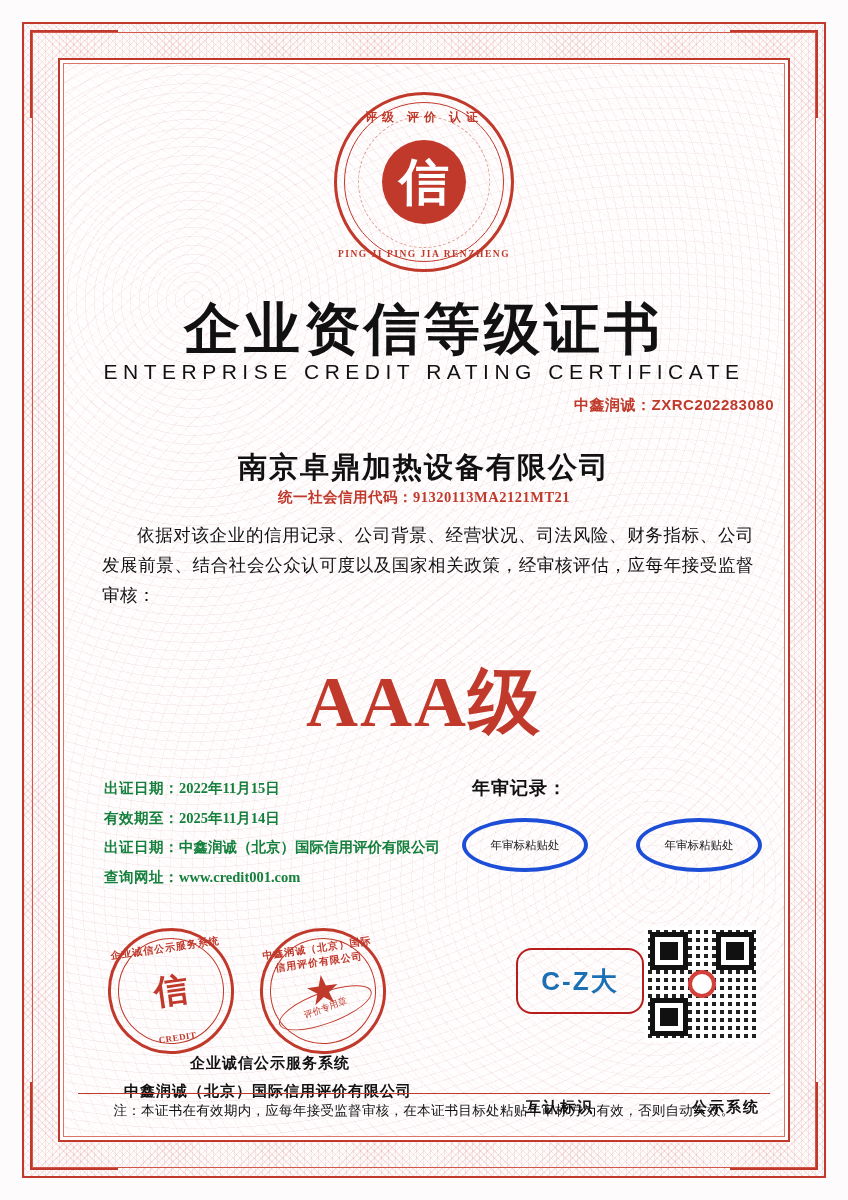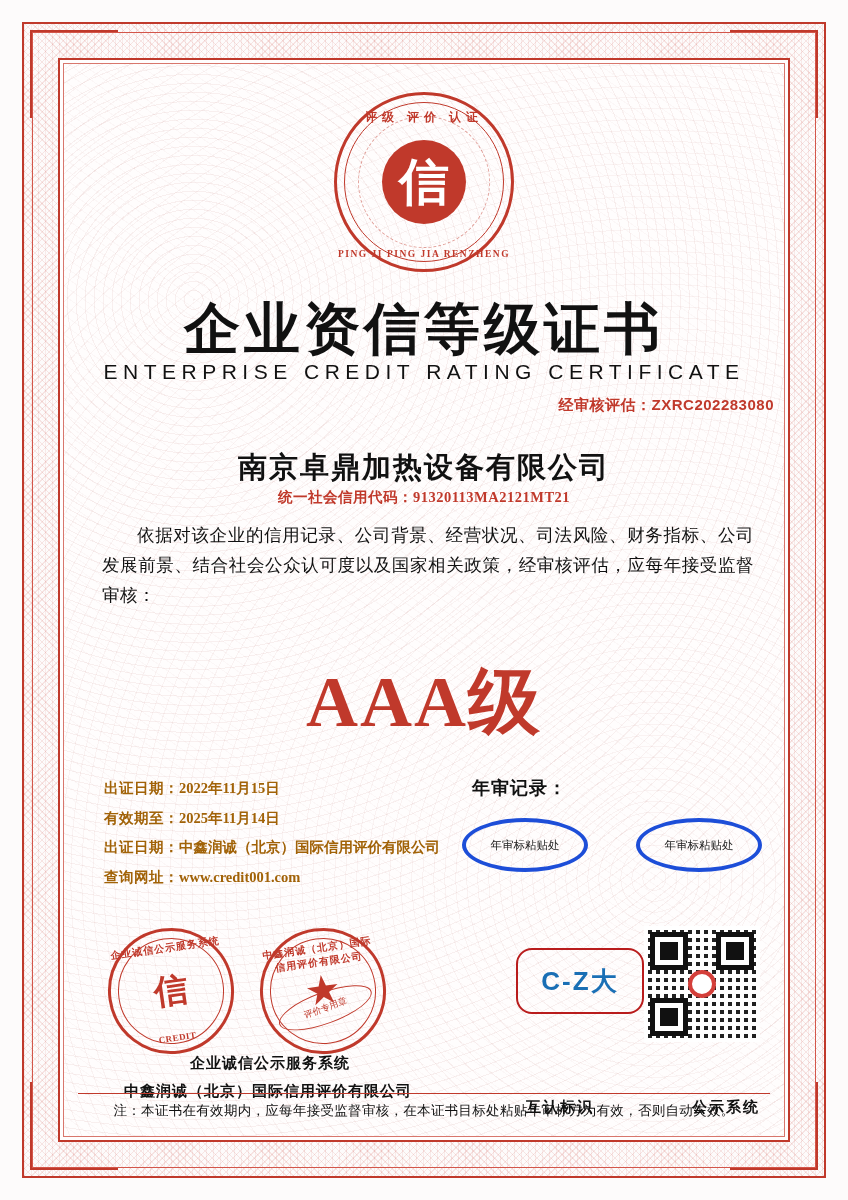--- a/index.html
+++ b/index.html
@@ -118,21 +118,21 @@
     text-indent:2em;letter-spacing:.4px;
   }
 
   .grade{
     position:absolute;left:0;right:0;top:590px;text-align:center;
     color:#c0392b;font-weight:bold;font-size:72px;letter-spacing:2px;
     font-family:"Liberation Serif", serif;
   }
 
   
-  .details{position:absolute;left:40px;top:710px;font-size:14.5px;color:#a16207;line-height:2.05;}
+  .details{position:absolute;left:40px;top:710px;font-size:14.5px;color:#15803d;line-height:2.05;}
   .details .row{white-space:nowrap;}
   .details .lbl{font-weight:bold;letter-spacing:.5px;}
   .details .val{font-weight:bold;}
   .details .val.url{font-family:"Liberation Serif", serif;}
 
   .annual{position:absolute;left:408px;top:712px;}
   .annual-title{font-size:18px;font-weight:bold;color:#111;letter-spacing:1px;}
   .annual-boxes{position:absolute;left:-10px;top:42px;display:flex;gap:48px;}
   .annual-box{
     width:118px;height:46px;border:4px solid #1d4ed8;border-radius:50%;
@@ -234,21 +234,21 @@
       <div class="arc-bot">PING JI PING JIA RENZHENG</div>
       <div class="core">
         <span>信</span>
       </div>
     </div>
 
     <div class="title-cn">企业资信等级证书</div>
     <div class="title-en">ENTERPRISE CREDIT RATING CERTIFICATE</div>
 
     <div class="cert-no">
-      <span>经审核评估：</span><span>ZXRC202283080</span>
+      <span>中鑫润诚：</span><span>ZXRC202283080</span>
     </div>
 
     <div class="company">南京卓鼎加热设备有限公司</div>
     <div class="credit-code">
       <span>统一社会信用代码：</span><span>91320113MA2121MT21</span>
     </div>
 
     <div class="para">依据对该企业的信用记录、公司背景、经营状况、司法风险、财务指标、公司发展前景、结合社会公众认可度以及国家相关政策，经审核评估，应每年接受监督审核：</div>
 
     <div class="grade">AAA级</div>

